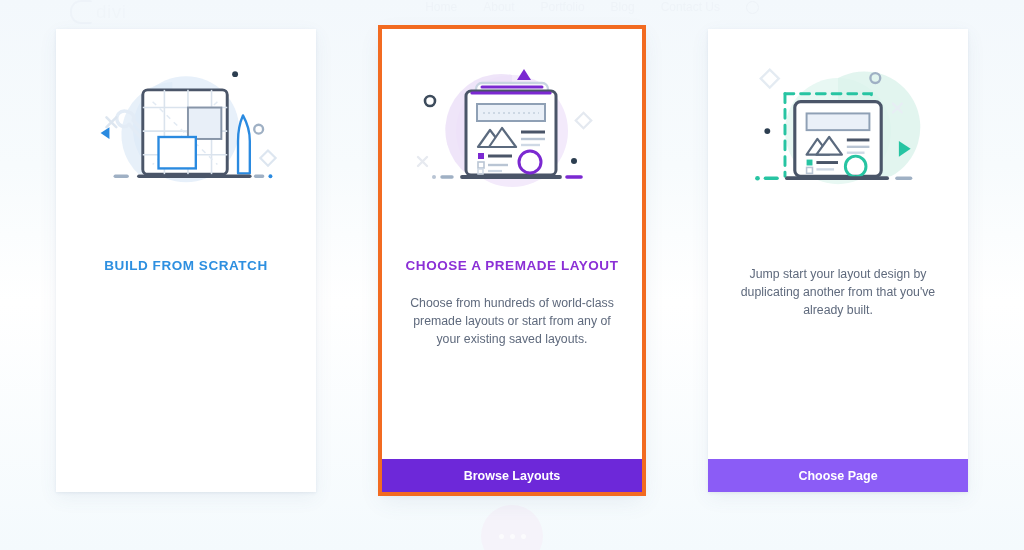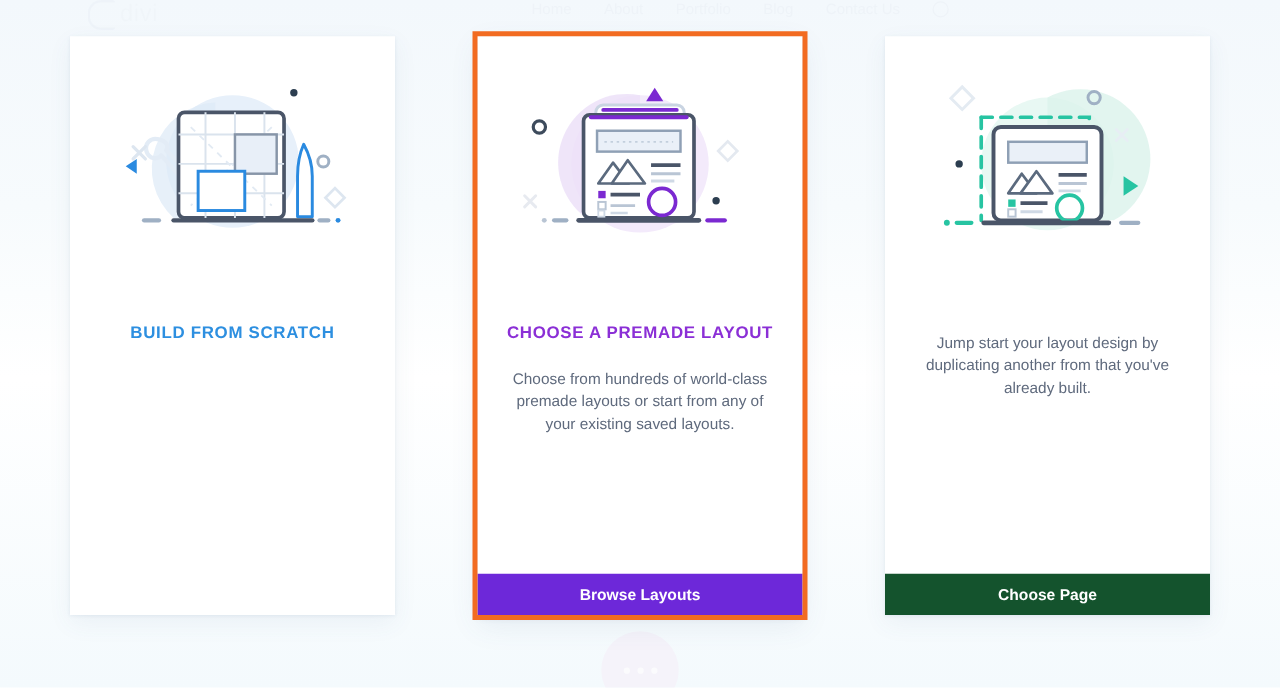--- a/index.html
+++ b/index.html
@@ -52,20 +52,21 @@
     width: 260px; height: 463px;
     background: #ffffff;
     display: flex; flex-direction: column;
     box-shadow: 0 1px 3px rgba(70,100,140,.10), 0 6px 18px rgba(70,100,140,.07);
     position: relative;
   }
   .card.selected {
     outline: 4px solid #f26b21;
     outline-offset: 0px;
     box-shadow: 0 2px 6px rgba(70,100,140,.14), 0 8px 22px rgba(70,100,140,.10);
+    align-items: center;
   }
   .card-body {
     flex: 1; padding: 0 22px;
     display: flex; flex-direction: column; align-items: center;
   }
   .illus { height: 215px; width: 100%; display:flex; align-items:center; justify-content:center; }
   .card-title {
     font-size: 13.5px; font-weight: bold; letter-spacing: .55px;
     text-align: center; margin-top: 14px;
   }
@@ -77,21 +78,21 @@
     color: #5f6a7d; text-align: center;
   }
   .card-btn {
     height: 33px; flex: 0 0 33px; width: 100%;
     display: flex; align-items: center; justify-content: center;
     color: #ffffff; font-size: 12.5px; font-weight: bold;
     cursor: pointer; user-select: none;
   }
   .c1 .card-btn { background: #2a8ae0; }
   .c2 .card-btn { background: #6d28d9; }
-  .c3 .card-btn { background: #14532d; }
+  .c3 .card-btn { background: #8b5cf6; }
 </style>
 </head>
 <body>
 
 <div id="bg-mock">
   <div id="bg-nav">
     <div class="bg-logo">
       <span class="bg-logo-mark"></span>
       <span class="bg-logo-text">divi</span>
     </div>

